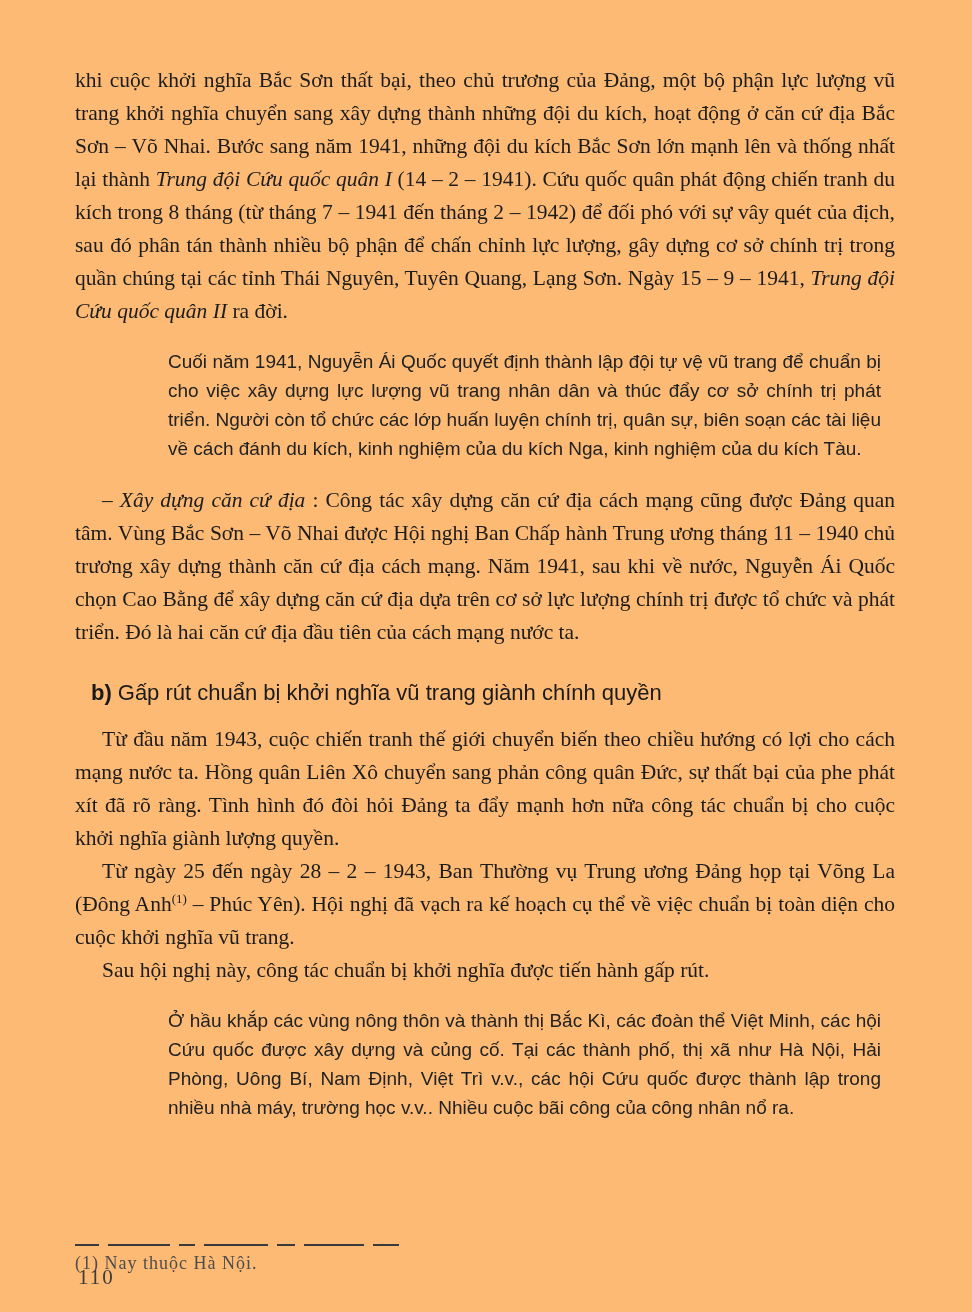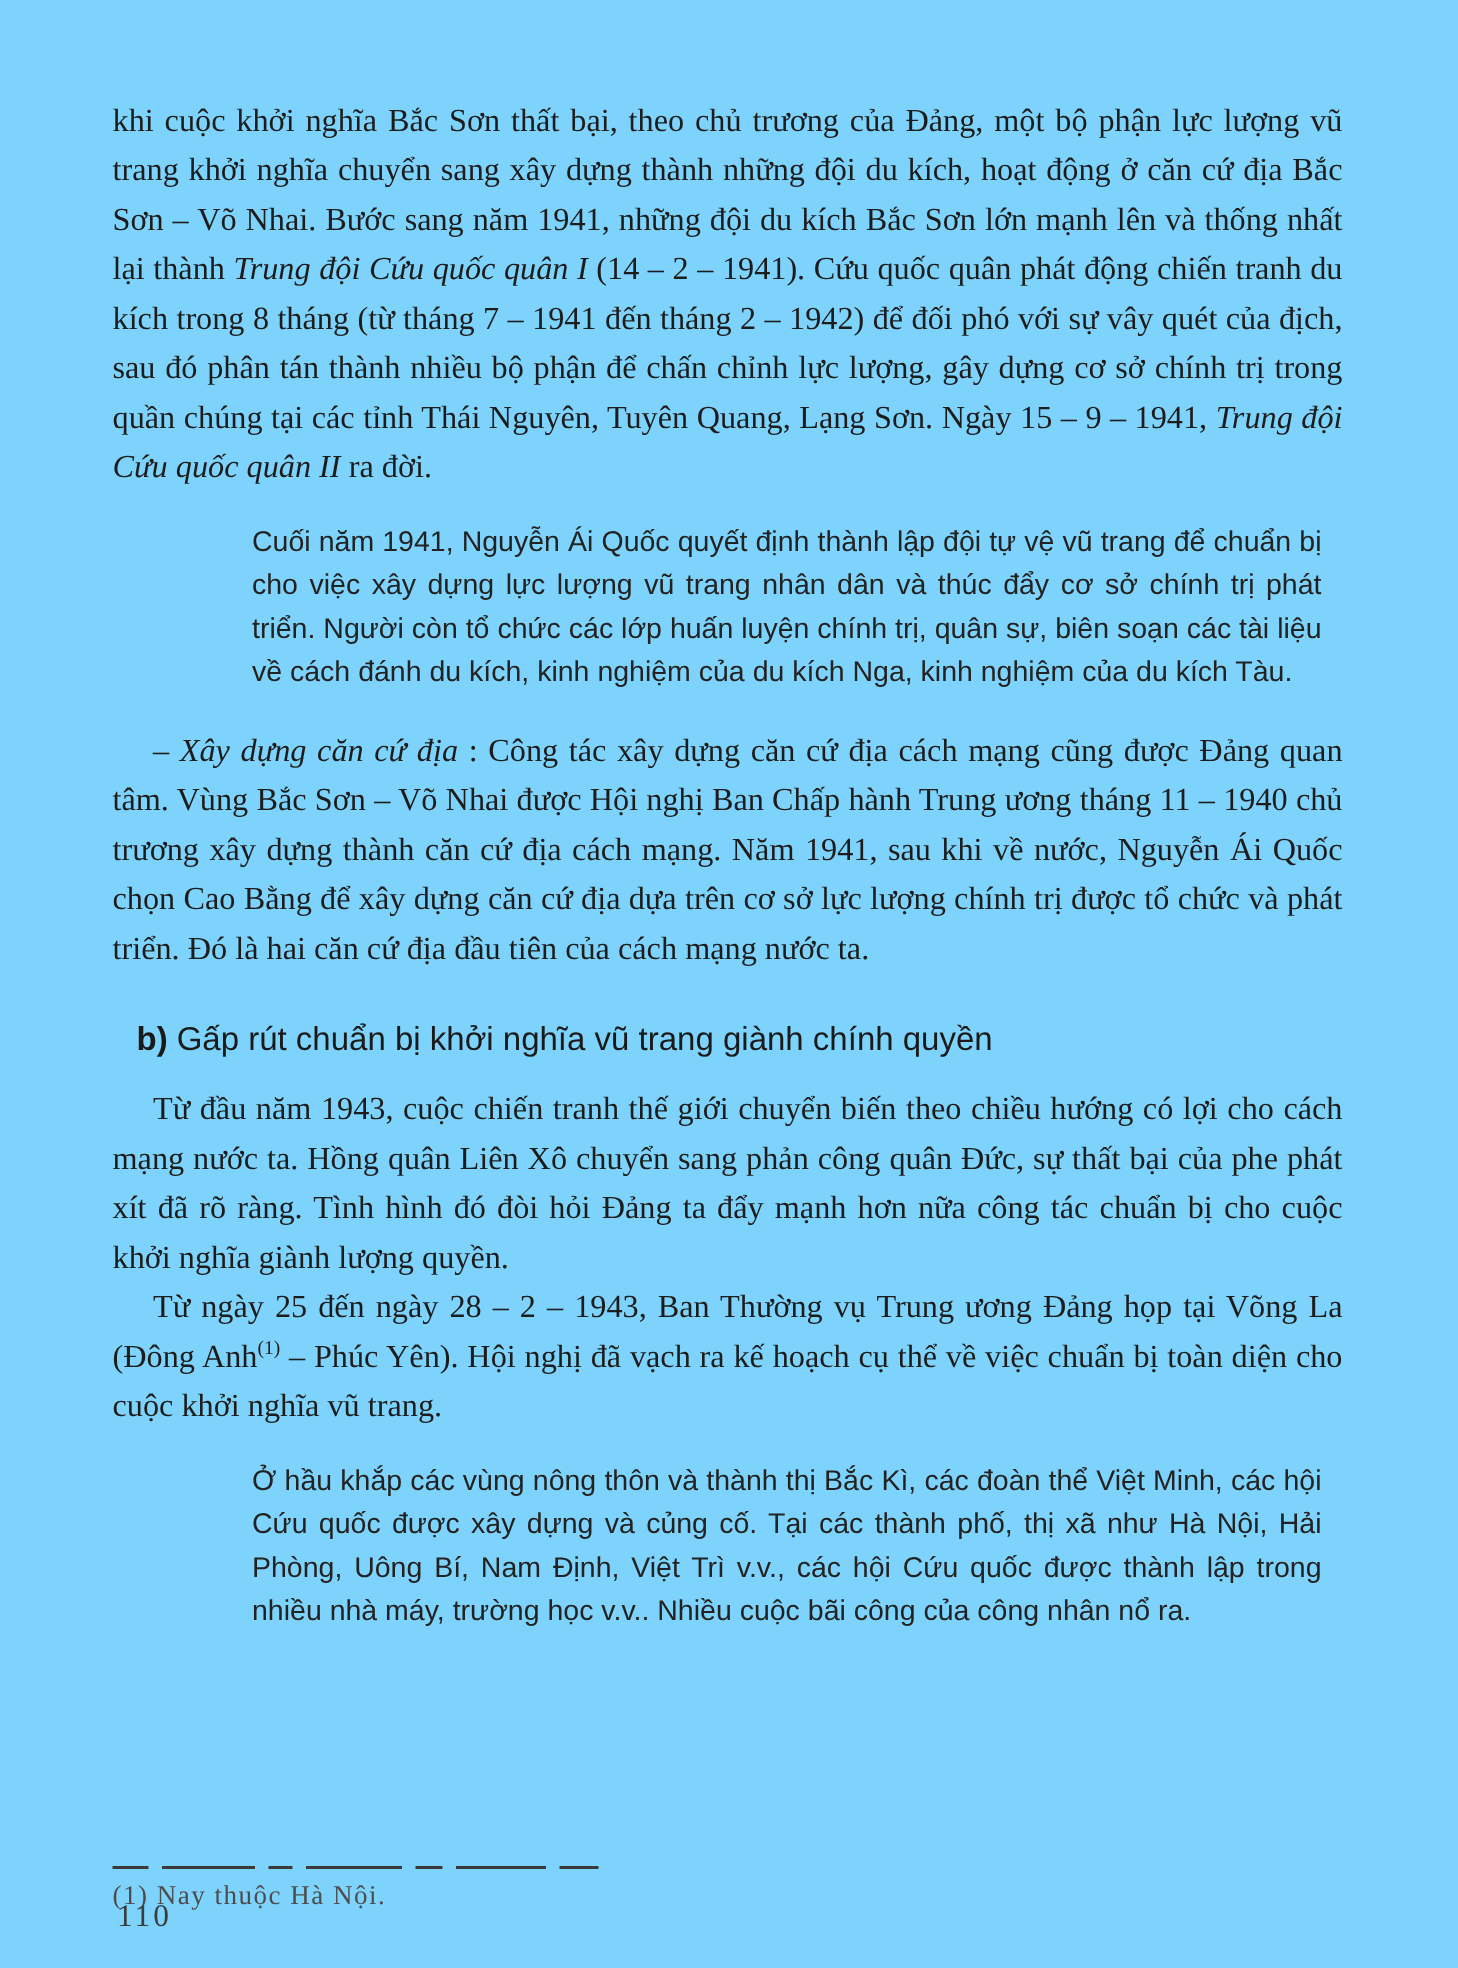--- a/index.html
+++ b/index.html
@@ -4,21 +4,21 @@
 <style>
   html, body {
     margin: 0;
     padding: 0;
     background: #ffffff;
   }
   .page {
     position: relative;
     width: 972px;
     height: 1312px;
-    background: #7dd3fc;
+    background: #fdba74;
     color: #1b1b1b;
     box-sizing: border-box;
     padding: 64px 77px 0 75px;
     overflow: hidden;
     font-family: "Liberation Serif", "DejaVu Serif", serif;
   }
   .body-para {
     font-size: 21.5px;
     line-height: 33px;
     text-align: justify;
@@ -99,20 +99,21 @@
   <p class="reading">Cuối năm 1941, Nguyễn Ái Quốc quyết định thành lập đội tự vệ vũ trang để chuẩn bị cho việc xây dựng lực lượng vũ trang nhân dân và thúc đẩy cơ sở chính trị phát triển. Người còn tổ chức các lớp huấn luyện chính trị, quân sự, biên soạn các tài liệu về cách đánh du kích, kinh nghiệm của du kích Nga, kinh nghiệm của du kích Tàu.</p>
 
   <p class="body-para indent"><span>– </span><span class="ital">Xây dựng căn cứ địa</span><span> : Công tác xây dựng căn cứ địa cách mạng cũng được Đảng quan tâm. Vùng Bắc Sơn – Võ Nhai được Hội nghị Ban Chấp hành Trung ương tháng 11 – 1940 chủ trương xây dựng thành căn cứ địa cách mạng. Năm 1941, sau khi về nước, Nguyễn Ái Quốc chọn Cao Bằng để xây dựng căn cứ địa dựa trên cơ sở lực lượng chính trị được tổ chức và phát triển. Đó là hai căn cứ địa đầu tiên của cách mạng nước ta.</span></p>
 
   <h3 class="heading-b"><span class="marker">b)</span><span>Gấp rút chuẩn bị khởi nghĩa vũ trang giành chính quyền</span></h3>
 
   <p class="body-para indent">Từ đầu năm 1943, cuộc chiến tranh thế giới chuyển biến theo chiều hướng có lợi cho cách mạng nước ta. Hồng quân Liên Xô chuyển sang phản công quân Đức, sự thất bại của phe phát xít đã rõ ràng. Tình hình đó đòi hỏi Đảng ta đẩy mạnh hơn nữa công tác chuẩn bị cho cuộc khởi nghĩa giành lượng quyền.</p>
 
   <p class="body-para indent"><span>Từ ngày 25 đến ngày 28 – 2 – 1943, Ban Thường vụ Trung ương Đảng họp tại Võng La (Đông Anh</span><sup class="fnref">(1)</sup><span> – Phúc Yên). Hội nghị đã vạch ra kế hoạch cụ thể về việc chuẩn bị toàn diện cho cuộc khởi nghĩa vũ trang.</span></p>
 
+  <p class="body-para indent">Sau hội nghị này, công tác chuẩn bị khởi nghĩa được tiến hành gấp rút.</p>
 
   <p class="reading">Ở hầu khắp các vùng nông thôn và thành thị Bắc Kì, các đoàn thể Việt Minh, các hội Cứu quốc được xây dựng và củng cố. Tại các thành phố, thị xã như Hà Nội, Hải Phòng, Uông Bí, Nam Định, Việt Trì v.v., các hội Cứu quốc được thành lập trong nhiều nhà máy, trường học v.v.. Nhiều cuộc bãi công của công nhân nổ ra.</p>
 
   <div class="footnote-area">
     <div class="fn-rule">
       <span class="s1"></span>
         <span class="s2"></span>
         <span class="s3"></span>
         <span class="s4"></span>
         <span class="s5"></span>

